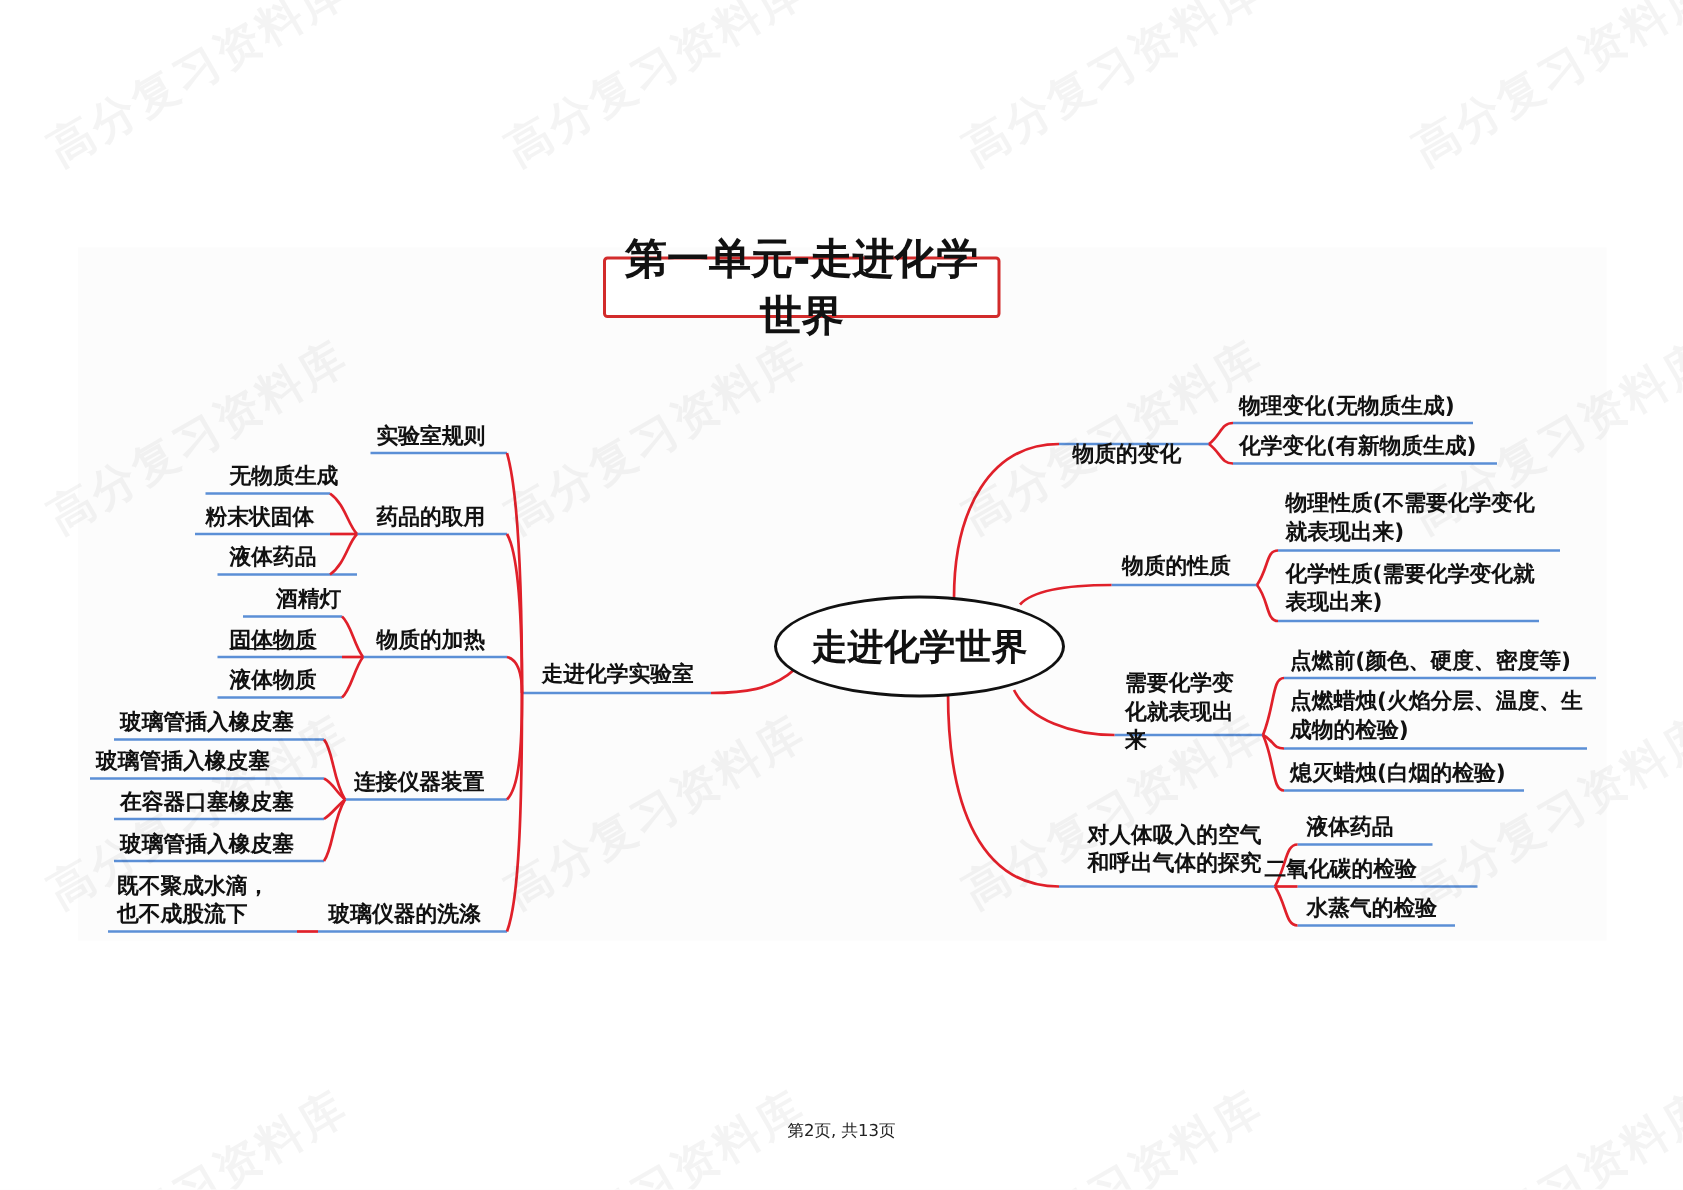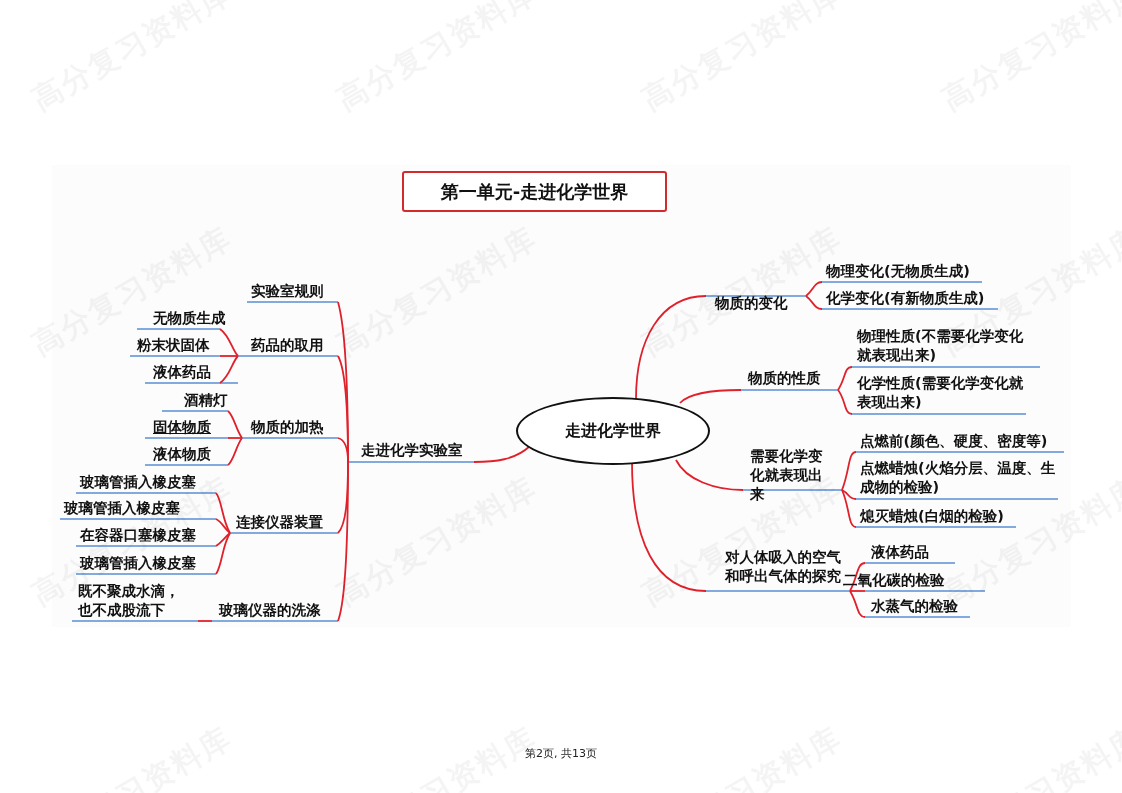--- a/index.html
+++ b/index.html
@@ -20,27 +20,27 @@
   }
   svg.links { position: absolute; left: 0; top: 0; width: 1122px; height: 793px; z-index: 1; }
   .node {
     position: absolute; z-index: 2; font-weight: bold; color: #111;
     font-size: 14.5px; line-height: 19px; white-space: nowrap;
   }
   .title-box {
     position: absolute; left: 402px; top: 171px; width: 261px; height: 37px;
     border: 2px solid #d22b2b; border-radius: 3px; background: #fff; z-index: 2;
     display: flex; align-items: center; justify-content: center;
-    font-weight: bold; font-size: 18px; color: #111; text-align: center;
+    font-weight: bold; font-size: 28px; color: #111; text-align: center;
   }
   .center {
     position: absolute; left: 516px; top: 397px; width: 190px; height: 64px;
     border: 2px solid #111; border-radius: 50%; background: #fff; z-index: 2;
     display: flex; align-items: center; justify-content: center;
-    font-weight: bold; font-size: 16px; color: #111;
+    font-weight: bold; font-size: 24px; color: #111;
   }
   .ml { white-space: normal; }
   .footer {
     position: absolute; left: 0; width: 1122px; top: 746px; text-align: center;
     font-size: 11px; color: #222; z-index: 2;
   }
 </style>
 </head>
 <body>
 

